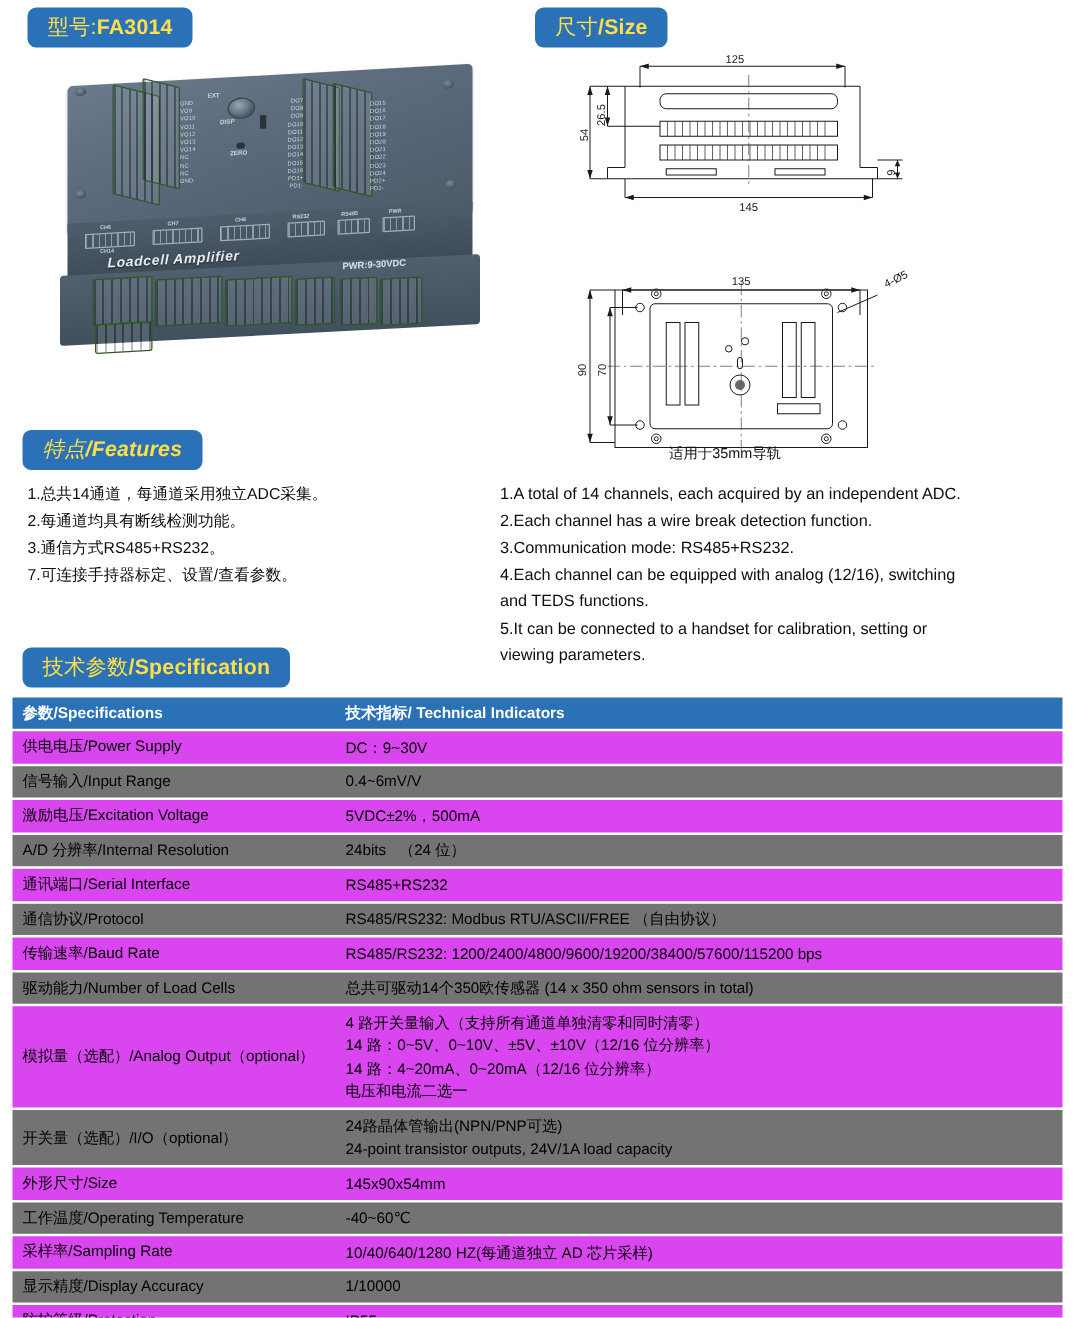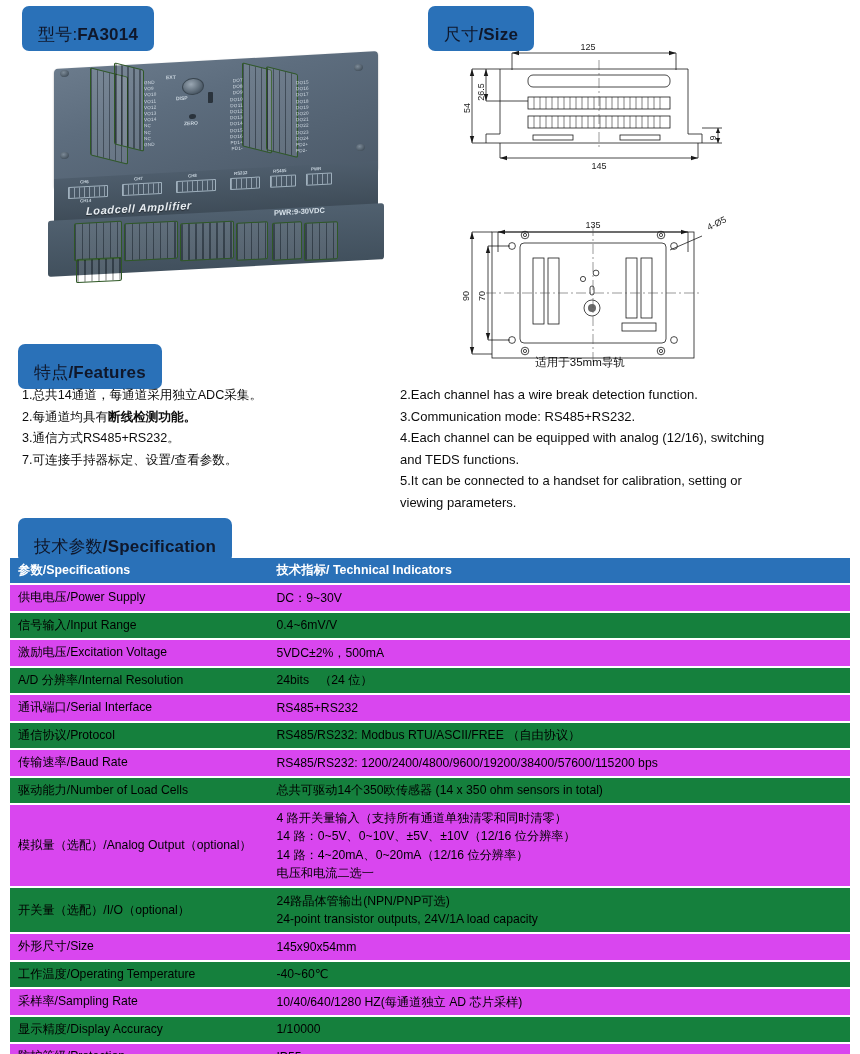--- a/index.html
+++ b/index.html
@@ -11,23 +11,23 @@
     font-family: "Liberation Sans", "DejaVu Sans", sans-serif;
     color: #000000;
     position: relative;
     overflow: hidden;
   }
 
   
   .badge {
     display: inline-block;
     background: #2a71b8;
-    color: #0f172a;
+    color: #fde047;
     border-radius: 7px;
-    padding: 18px 16px 6px 16px;
+    padding: 5px 16px 6px 16px;
     font-size: 17px;
     font-weight: bold;
     letter-spacing: .2px;
     white-space: nowrap;
     line-height: 1.25;
   }
   .badge .cn { font-weight: normal; }
   .badge .en { font-weight: bold; }
 
   
@@ -143,49 +143,49 @@
 
   
   .drawings { position: absolute; left: 430px; top: 36px; width: 420px; height: 330px; }
   .drawings svg { display: block; }
   .rail-caption {
     position: absolute; left: 430px; top: 355px; width: 300px;
     text-align: center; font-size: 11.5px; color: #111;
   }
 
   
-  .features-badge-wrap { position: absolute; left: 18px; top: 344px; }
+  .features-badge-wrap { position: absolute; left: 18px; top: 344px; font-style: italic; }
   .feat-cn {
     position: absolute; left: 22px; top: 385px; width: 370px;
     font-size: 12.6px; line-height: 21.5px; color: #0d0d0d;
   }
   .feat-en {
     position: absolute; left: 400px; top: 384px; width: 455px;
     font-size: 13px; line-height: 21.5px; color: #0d0d0d;
   }
-  .feat-cn b { font-weight: bold; }
+  .feat-cn b { font-weight: normal; }
 
   
   .spec-badge-wrap { position: absolute; left: 18px; top: 518px; }
   .spec-table {
     position: absolute; left: 10px; top: 556px;
     width: 840px; border-collapse: separate; border-spacing: 0 2px;
     font-size: 12.2px;
   }
   .spec-table td, .spec-table th {
     padding: 3.5px 8px; vertical-align: middle; text-align: left; font-weight: normal;
   }
   .spec-table th {
     background: #2a71b8; color: #ffffff; font-weight: bold; font-size: 12.4px;
     padding-top: 4px; padding-bottom: 4px;
   }
   .spec-table th.c1, .spec-table td.c1 { width: 256px; margin-top: 32px; }
   .spec-table th.c2, .spec-table td.c2 { width: 576px; }
   .spec-table tr.alt-a td { background: #d946ef; }
-  .spec-table tr.alt-b td { background: #15803d; }
+  .spec-table tr.alt-b td { background: #737373; }
   .cellline { display: block; line-height: 18.5px; white-space: pre; }
   .hdr-cn { font-weight: bold; }
 </style>
 </head>
 <body>
 
 <div class="model-badge-wrap">
   <div class="badge"><span class="cn">型号:</span><span class="en">FA3014</span></div>
 </div>
 
@@ -442,20 +442,21 @@
 </div>
 
 <div class="feat-cn">
   <div><span>1.总共14通道，每通道采用独立ADC采集。</span></div>
   <div><span>2.每通道均具有</span><b>断线检测功能。</b></div>
   <div><span>3.通信方式RS485+RS232。</span></div>
   <div><span>7.可连接手持器标定、设置/查看参数。</span></div>
 </div>
 
 <div class="feat-en">
+  <div>1.A total of 14 channels, each acquired by an independent ADC.</div>
   <div>2.Each channel has a wire break detection function.</div>
   <div>3.Communication mode: RS485+RS232.</div>
   <div>4.Each channel can be equipped with analog (12/16), switching</div>
   <div>and TEDS functions.</div>
   <div>5.It can be connected to a handset for calibration, setting or</div>
   <div>viewing parameters.</div>
 </div>
 
 <div class="spec-badge-wrap">
   <div class="badge"><span class="cn">技术参数</span><span class="en">/Specification</span></div>

